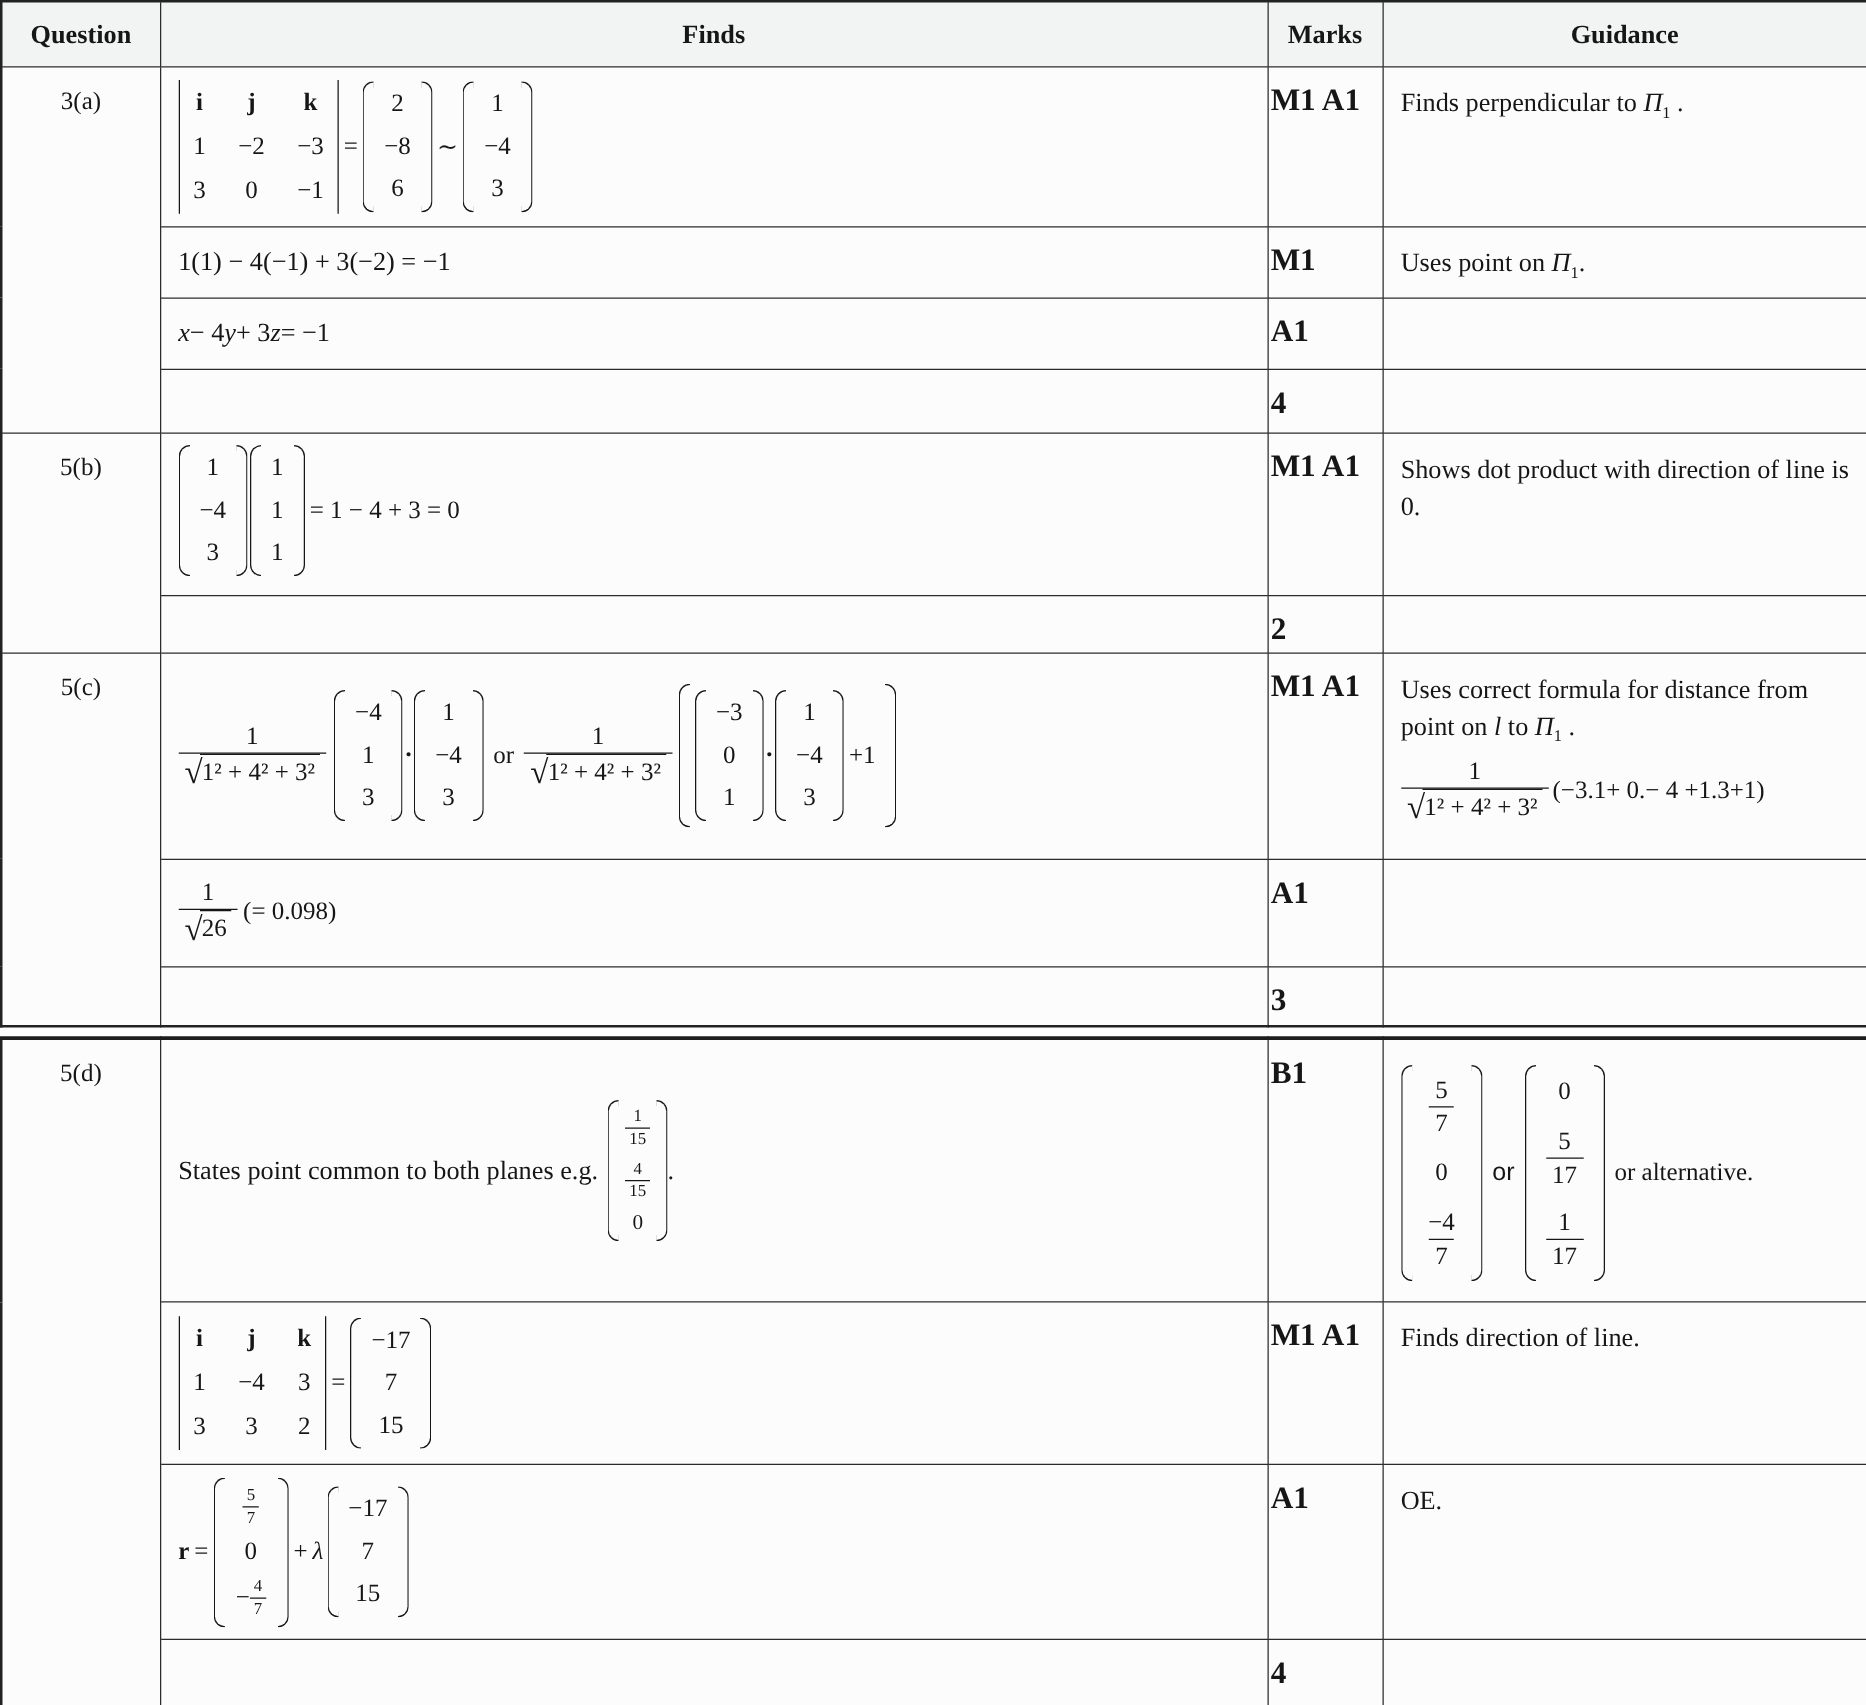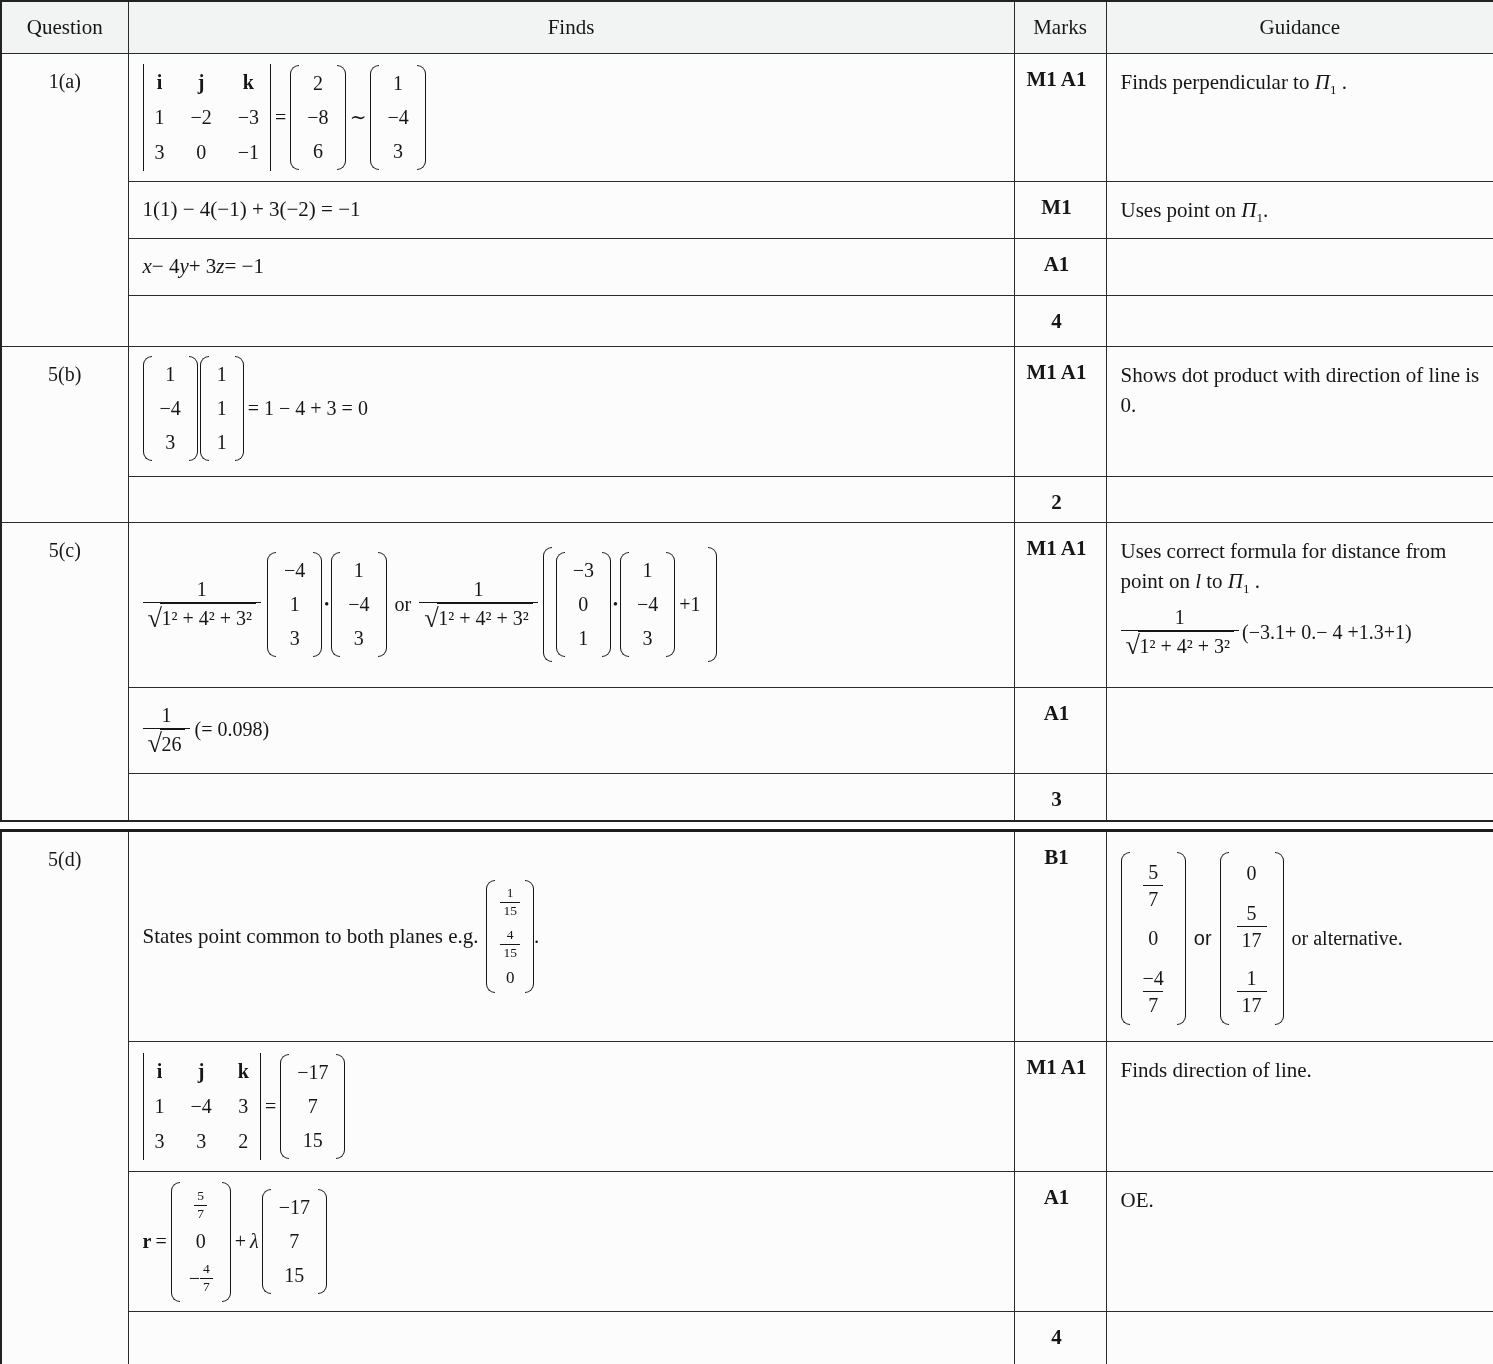--- a/index.html
+++ b/index.html
@@ -6,25 +6,25 @@
   html,body { background: #ffffff; }
   .sheet {
     width: 1493px; height: 1364px; overflow: hidden;
     background: #fcfcfc; color: #161616;
     font-family: "Liberation Serif", "DejaVu Serif", serif;
   }
   table { border-collapse: collapse; table-layout: fixed; width: 1493px; border: 2px solid #222; }
   .t2 { margin-top: 7px; border-top: 3px solid #1c1c1c; }
   th, td { border: 1.4px solid #2b2b2b; }
   col.cq { width: 127px; } col.ca { width: 886px; } col.cm { width: 92px; } col.cg { width: 388px; }
-  th { background: #f2f3f3; font-size: 21px; font-weight: normal; text-align: center; padding: 8px 4px; }
+  th { background: #f2f3f3; font-size: 21px; font-weight: bold; text-align: center; padding: 8px 4px; }
   td { vertical-align: middle; background: #fcfcfc; }
   .qcell { vertical-align: top; text-align: center; font-size: 20px; padding-top: 16px; }
   .acell { padding: 8px 10px 8px 14px; font-size: 21px; }
-  .mcell { vertical-align: top; text-align: center; padding: 13px 9px 0 2px; font-size: 21px; font-weight: bold; font-family: Liberation Serif, serif; }
+  .mcell { vertical-align: top; text-align: left; padding: 13px 9px 0 2px; font-size: 25px; font-weight: bold; font-family: Liberation Serif, serif; }
   .gcell { vertical-align: top; padding: 13px 10px 8px 14px; font-size: 21px; line-height: 1.45; }
   .gtop { vertical-align: top; padding-top: 20px; }
   .math { display: inline-flex; align-items: center; font-size: 20px; }
   
   .det { display: inline-block; border-left: 1.8px solid #161616; border-right: 1.8px solid #161616; padding: 7px 11px; }
   .dg { display: grid; grid-template-columns: repeat(3, auto); column-gap: 26px; row-gap: 12px; justify-items: center; }
   
   .vec { display: inline-flex; align-items: stretch; }
   .lp, .rp { width: 9px; flex: 0 0 9px; }
   .lp { border: 1.7px solid #161616; border-right: 0; border-radius: 15px 0 0 15px; }
@@ -66,21 +66,21 @@
   <tbody>
         <tr style="height:52px">
     <th>Question</th>
     <th>Finds</th>
     <th>Marks</th>
     <th>Guidance</th>
   </tr>
 
   <tr style="height:128px">
     <td class="qcell" rowspan="4">
-      <span>1(a)</span>
+      <span>3(a)</span>
     </td>
     <td class="acell">
       <span class="math">
         <span class="det">
           <span class="dg">
             <b>i</b>
                   <b>j</b>
                   <b>k</b>
             <span>1</span>
                   <span>−2</span>

